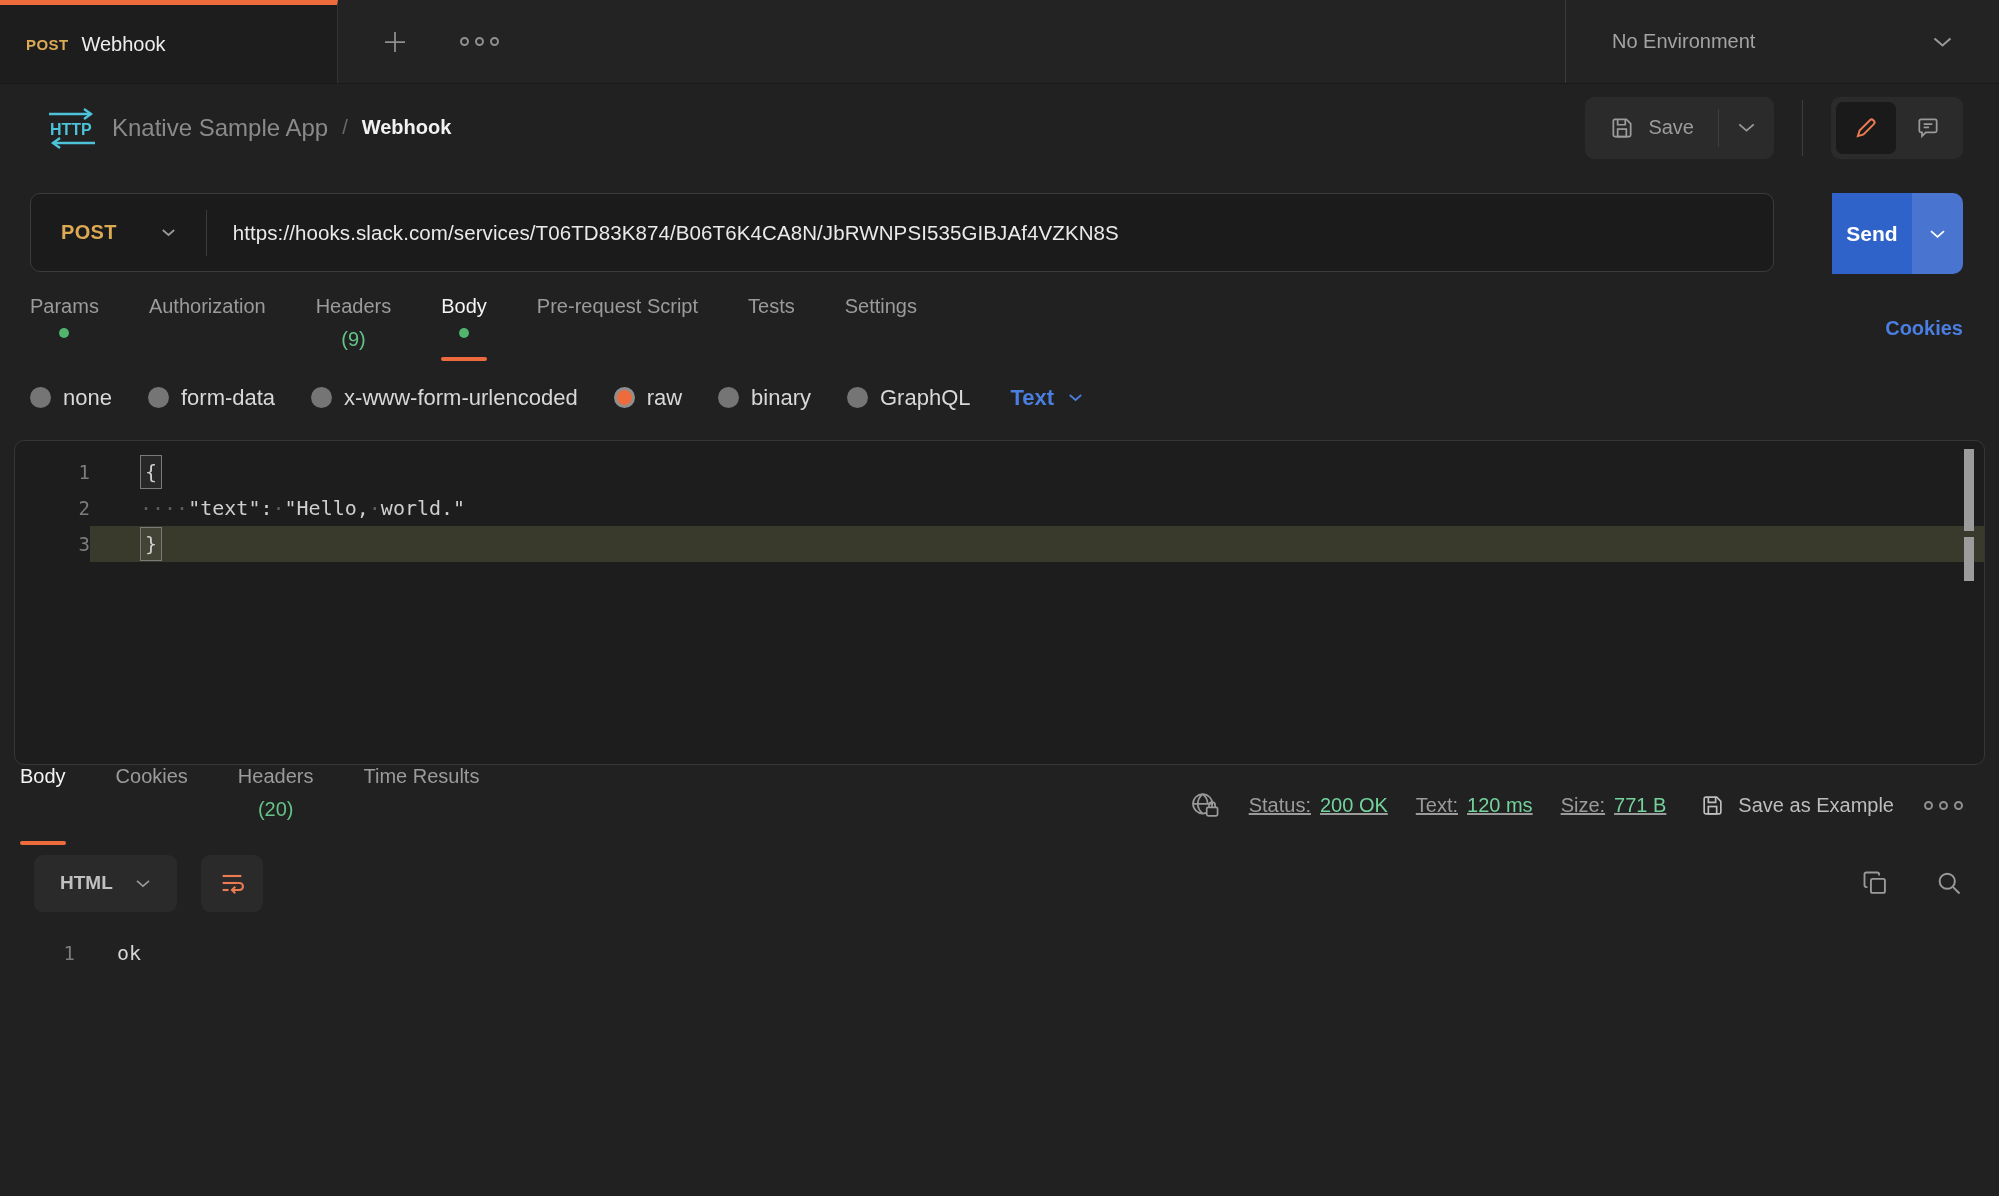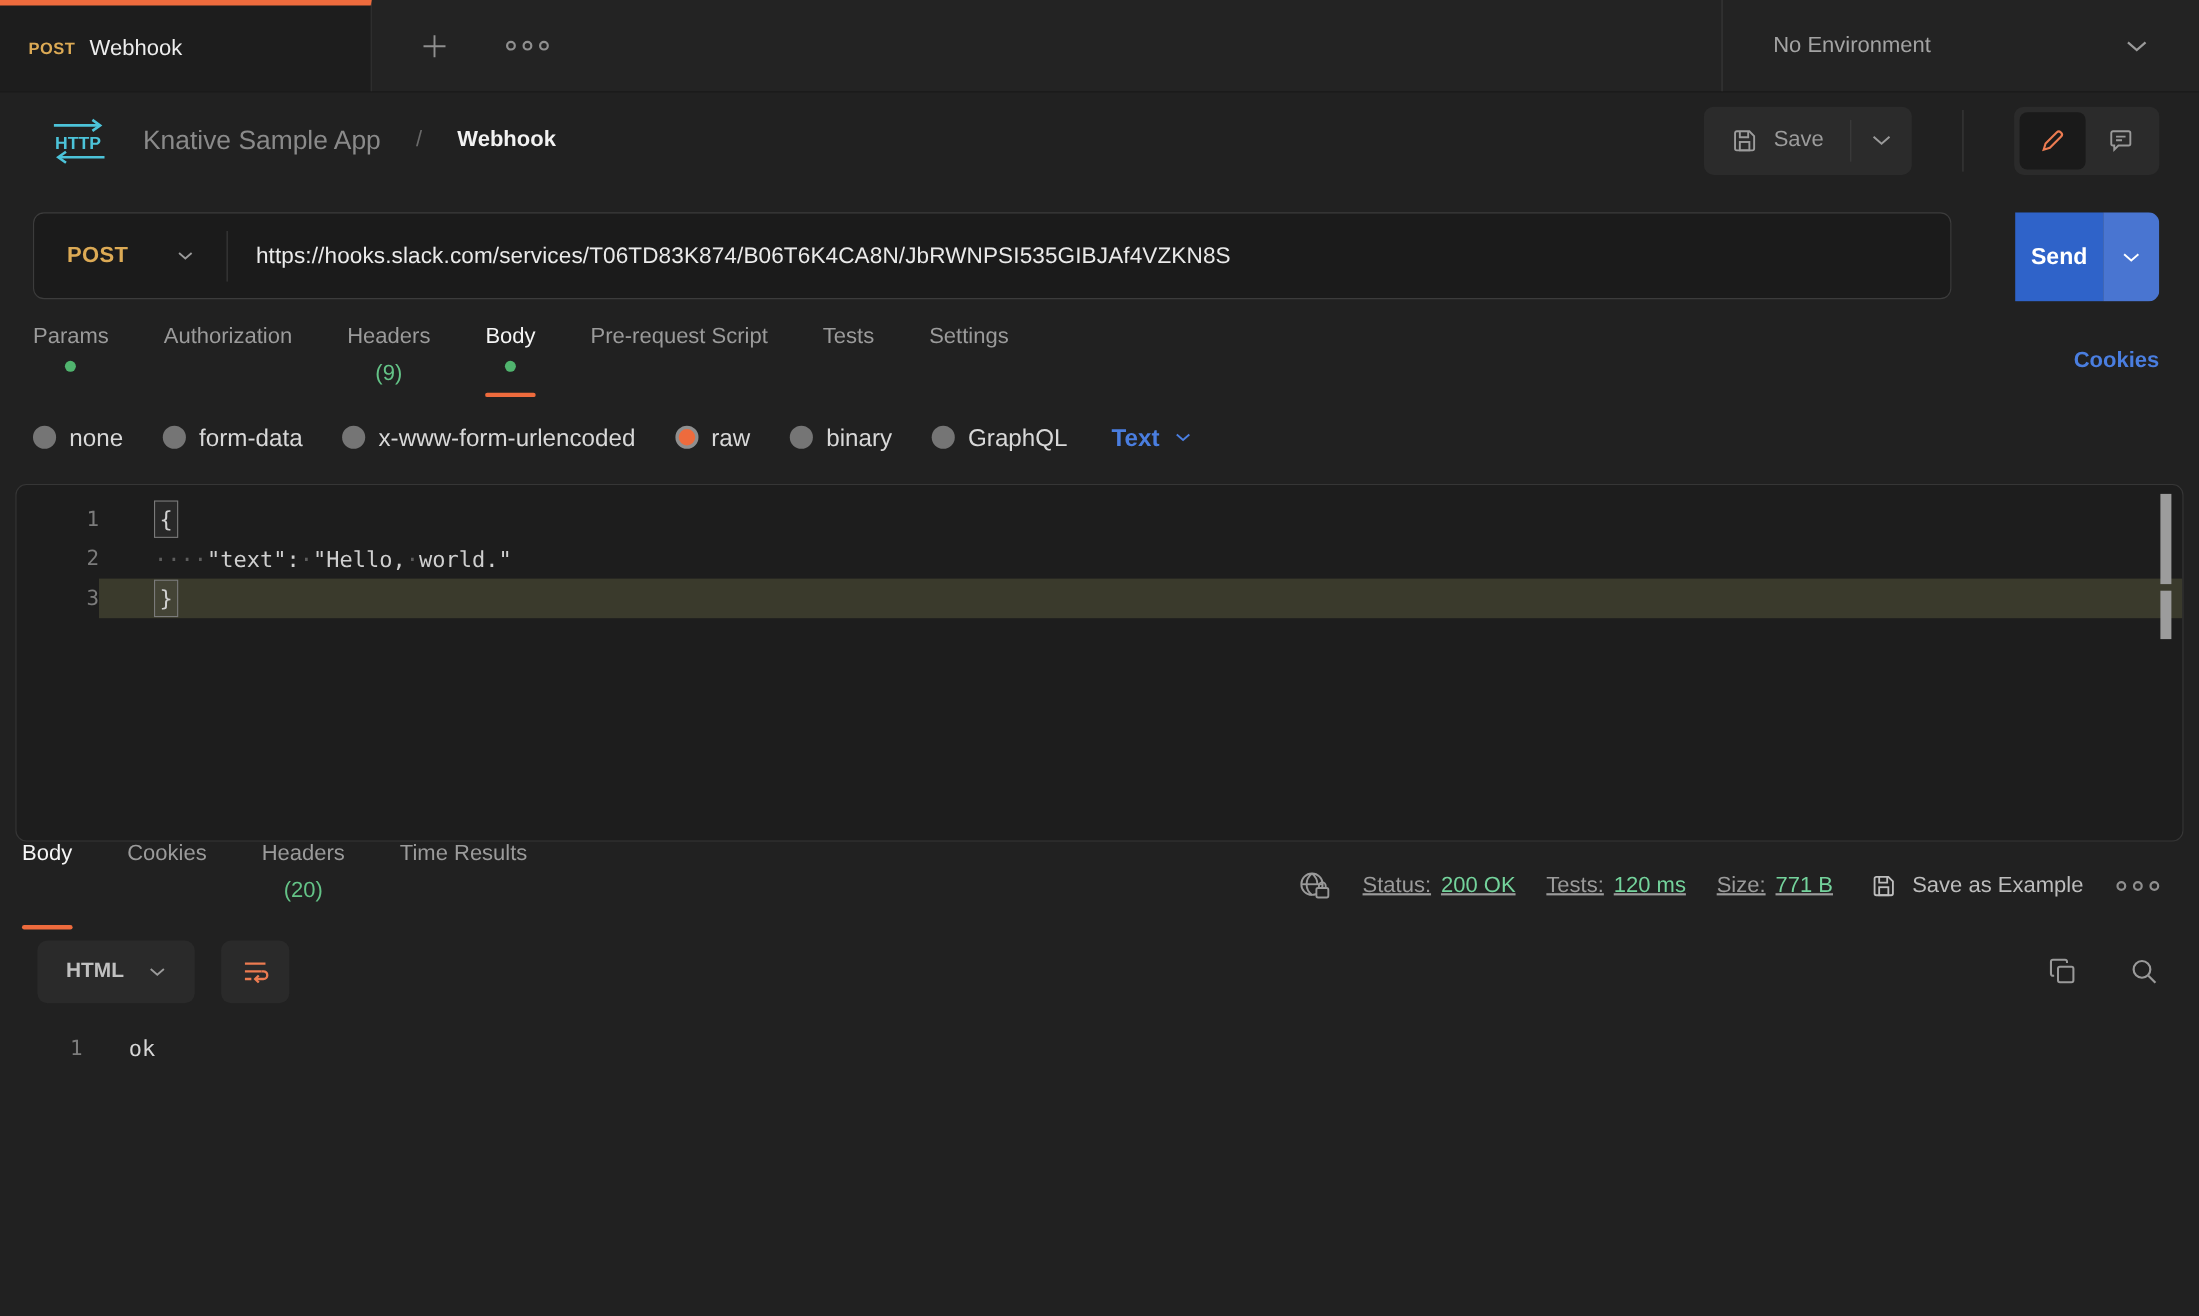--- a/index.html
+++ b/index.html
@@ -26,21 +26,21 @@
     border-right:1px solid #333;display:flex;align-items:center;gap:13px;padding:0 26px;cursor:default;}
   .req-tab .method{color:var(--method-post-yellow,#dcaa55);font-size:15px;font-weight:700;letter-spacing:.4px;}
   .req-tab .title{color:#ededed;font-size:20px;}
   .tab-actions{flex:1;display:flex;align-items:center;gap:50px;padding:0 42px;}
   .ring-dots{display:flex;gap:6px;}
   .ring-dots i{width:9px;height:9px;border:2px solid #8f8f8f;border-radius:50%;display:block;}
   .env-select{width:434px;border-left:1px solid #3a3a3a;display:flex;align-items:center;
     justify-content:space-between;padding:0 46px 0 46px;color:#a3a3a3;font-size:20px;}
 
   
-  .header-row{height:87px;display:flex;align-items:center;padding:0 36px 0 44px;gap:18px;}
+  .header-row{height:87px;display:flex;align-items:center;padding:0 36px 0 44px;}
   .crumb-collection{color:#8a8a8a;font-size:24px;margin-left:12px;}
   .crumb-sep{color:#6a6a6a;font-size:20px;margin:0 14px;}
   .crumb-title{color:#f2f2f2;font-size:20px;font-weight:700;}
   .spacer{flex:1;}
   .save-btn{display:flex;align-items:center;background:#2b2b2b;border-radius:9px;height:62px;color:#9c9c9c;font-size:20px;}
   .save-main{display:flex;align-items:center;gap:13px;padding:0 24px;height:100%;}
   .save-sep{width:1px;height:38px;background:#3d3d3d;}
   .save-caret{padding:0 18px;height:100%;display:flex;align-items:center;}
   .hdr-divider{width:1px;height:56px;background:#3d3d3d;margin:0 28px;}
   .toggle-group{background:#2b2b2b;border-radius:9px;padding:5px;display:flex;gap:2px;}
@@ -329,21 +329,21 @@
         <path d="M12 3.5c2.9 2.3 4.3 5.2 4.3 8.5"></path>
         <rect x="15.5" y="15" width="9.5" height="7.5" rx="1.3" fill="#212121"></rect>
         <path d="M17.5 15v-1.8a2.7 2.7 0 0 1 5.4 0V15"></path>
       </svg>
     </span>
     <span class="grp">
       <span>Status:</span>
       <span class="val">200 OK</span>
     </span>
     <span class="grp">
-      <span>Tests:</span>
+      <span>Text:</span>
       <span class="val">120 ms</span>
     </span>
     <span class="grp">
       <span>Size:</span>
       <span class="val">771 B</span>
     </span>
     <span class="save-example">
       <svg width="25" height="25" viewBox="0 0 24 24" fill="none" stroke="#bdbdbd" stroke-width="1.6">
         <path d="M4 5.5A1.5 1.5 0 0 1 5.5 4H16l4 4v10.5a1.5 1.5 0 0 1-1.5 1.5h-13A1.5 1.5 0 0 1 4 18.5z"></path>
         <path d="M8 4v5h7V4"></path>

